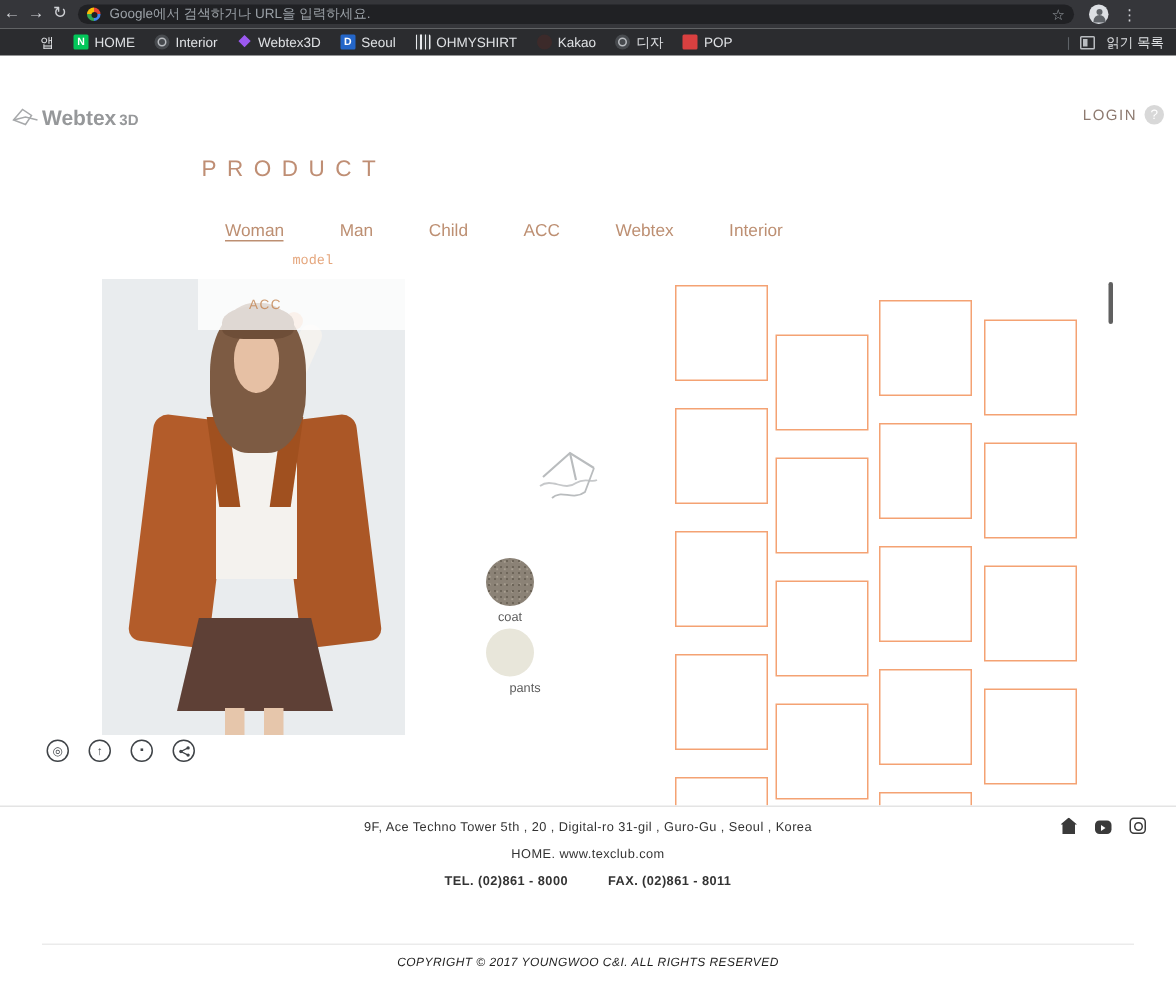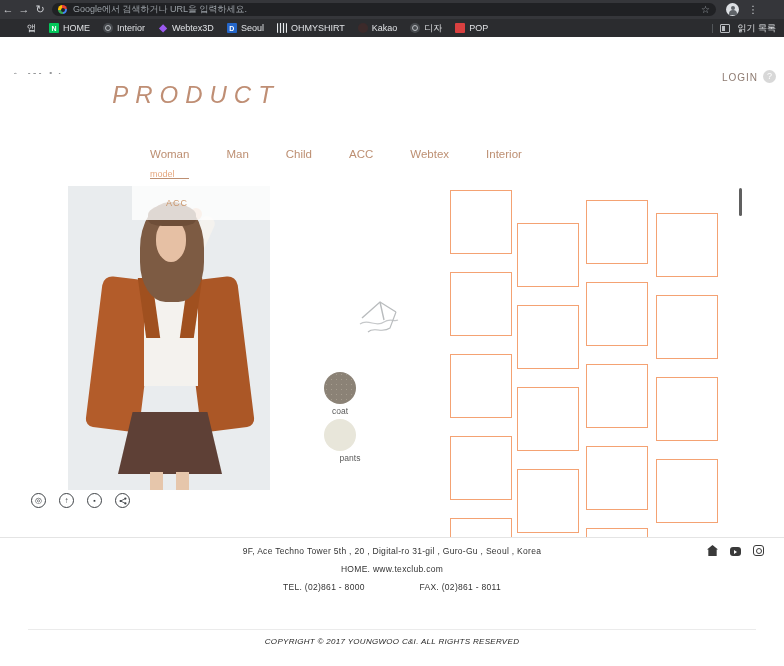--- a/index.html
+++ b/index.html
@@ -61,32 +61,32 @@
   #site-header{position:absolute;left:0;top:64px;width:784px;height:28px;background:#fff;}
   #logo{position:absolute;left:8px;top:6px;display:flex;align-items:baseline;gap:2px;}
   #logo svg{align-self:center;}
   .logo-main{font-size:14px;font-weight:bold;color:#96989a;letter-spacing:0;}
   .logo-suffix{font-size:10px;font-weight:bold;color:#96989a;}
   #login{position:absolute;right:26px;top:8px;font-size:10px;color:#8d7a70;letter-spacing:1px;}
   #help-badge{position:absolute;right:8px;top:6px;width:13px;height:13px;border-radius:50%;
               background:#d8d8d8;color:#fff;font-size:9px;text-align:center;line-height:13px;}
 
   
-  .tab{position:absolute;top:74px;height:41px;display:flex;align-items:center;justify-content:center;
-       font-size:24px;letter-spacing:7px;font-style:italic;}
+  .tab{position:absolute;top:92px;height:41px;display:flex;align-items:center;justify-content:center;
+       font-size:15px;letter-spacing:7px;}
   #tab-product{left:0;width:392px;background:#fff;color:#bf8e74;}
   #tab-fabric{left:392px;width:392px;background:#ededee;color:#58595b;}
 
   
   #catnav{position:absolute;left:150px;top:148px;width:470px;display:flex;gap:37px;
           font-size:11.5px;color:#bd8f72;}
   .cat{white-space:nowrap;}
-  .cat.active{border-bottom:1px solid #bd8f72;padding-bottom:18px;}
-  #subnav{position:absolute;left:150px;top:169px;width:72px;text-align:left;
-          font-size:9px;color:#e5a77e;}
+  .cat.active{border-bottom:1px solid #bd8f72;padding-bottom:0;}
+  #subnav{position:absolute;left:150px;top:169px;width:72px;text-align:right;
+          font-size:9px;color:#e5a77e;font-family:Liberation Mono, monospace;}
 
   
   #photo{position:absolute;left:68px;top:186px;width:202px;height:304px;background:#e9ecee;overflow:hidden;}
   .m{position:absolute;}
   .m-hair{left:72px;top:16px;width:64px;height:100px;background:#7d5b43;border-radius:46% 46% 40% 40%;}
   .m-face{left:88px;top:34px;width:30px;height:42px;background:#e6c0a4;border-radius:45% 45% 50% 50%;}
   .m-fringe{left:80px;top:18px;width:48px;height:22px;background:#6e4e38;border-radius:50% 50% 30% 30%;}
   .m-sleeve-up{left:120px;top:28px;width:15px;height:72px;background:#f4f2ee;border-radius:7px;transform:rotate(24deg);}
   .m-hand{left:122px;top:22px;width:12px;height:12px;background:#e6c0a4;border-radius:50%;}
   .m-top{left:76px;top:84px;width:54px;height:116px;background:#f4f2ee;border-radius:12px 12px 0 0;}
@@ -128,21 +128,21 @@
   #social{position:absolute;right:20px;top:7px;display:flex;gap:12px;align-items:center;}
   .soc{width:11px;height:11px;position:relative;}
   .soc-home{background:#3a3a3a;clip-path:polygon(50% 0,100% 42%,88% 42%,88% 100%,12% 100%,12% 42%,0 42%);}
   .soc-yt{background:#3a3a3a;border-radius:3px;height:9px;margin-top:1px;}
   .soc-yt::after{content:"";position:absolute;left:4px;top:3.5px;width:0;height:0;
                  border-left:3px solid #fff;border-top:2px solid transparent;border-bottom:2px solid transparent;}
   .soc-ig{border:1.4px solid #3a3a3a;border-radius:3px;box-sizing:border-box;}
   .soc-ig::after{content:"";position:absolute;left:2px;top:2px;width:4px;height:4px;border:1.2px solid #3a3a3a;border-radius:50%;}
   #company{margin-top:22px;font-size:11px;letter-spacing:3px;color:#a5a5a5;font-weight:bold;}
   .foot-line{font-size:8.5px;color:#333;margin-top:8px;letter-spacing:.3px;}
-  #telfax span{margin:0 26px;}
+  #telfax span{margin:0 12px;font-weight:bold;}
   #foot-divider{position:absolute;left:28px;right:28px;top:91px;height:1px;background:#ebebeb;}
   #copyright{position:absolute;left:0;width:784px;top:99px;font-size:8px;font-style:italic;color:#1f1f1f;letter-spacing:.3px;}
 </style>
 </head>
 <body>
 
 <div id="screen">
 
   <div id="toolbar">
     <span class="navbtn">←</span>

